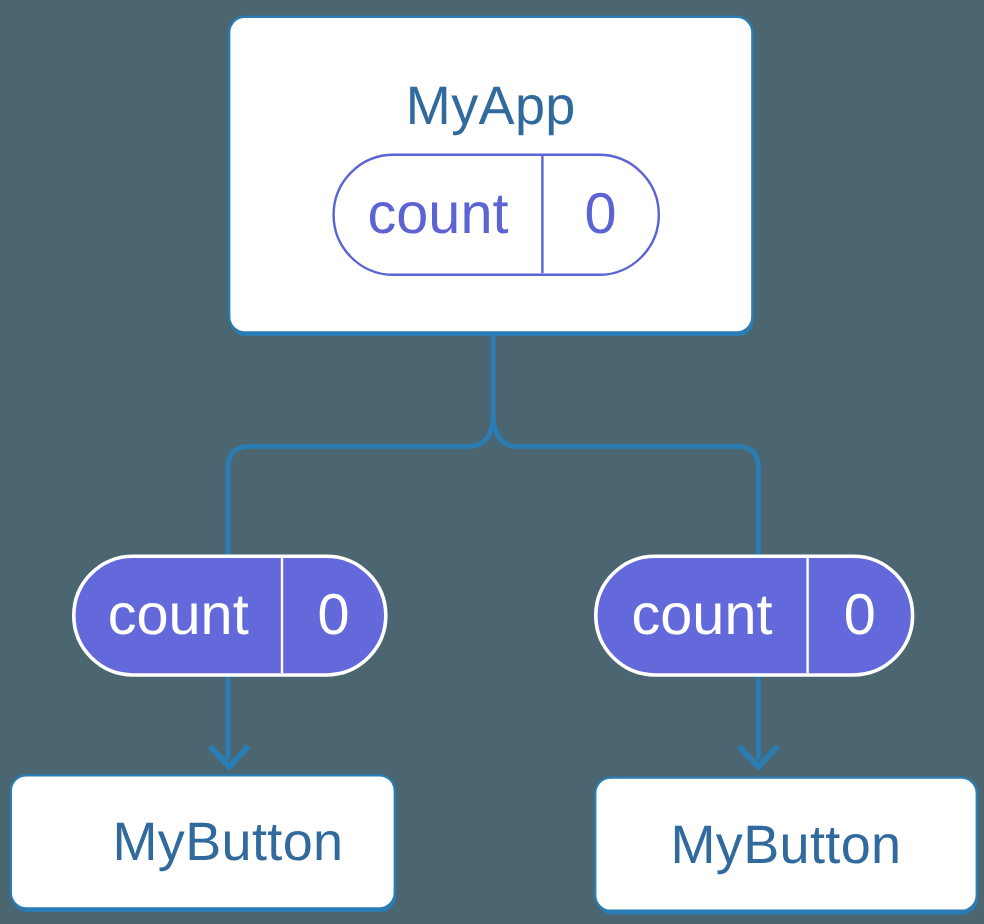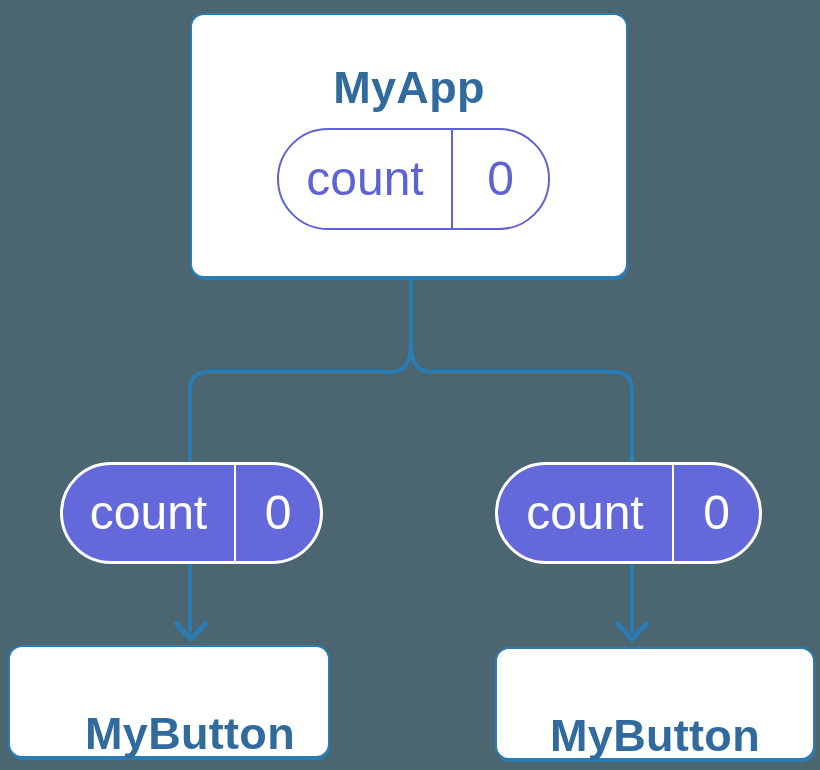--- a/index.html
+++ b/index.html
@@ -45,34 +45,34 @@
     box-shadow: 1px 3px 0 -1px var(--line);
     z-index: 2;
   }
   .card-root { left: 190px; top: 13px; width: 438px; height: 265px; }
   .card-child-left  { left: 8px;   top: 645px; width: 322px; height: 113px; }
   .card-child-right { left: 495px; top: 647px; width: 320px; height: 113px; }
 
   .card-title {
     color: var(--card-text);
     font-size: 45px;
-    font-weight: 700;
+    font-weight: 400;
     letter-spacing: 0.3px;
     line-height: 1;
   }
   .root-title {
     position: absolute;
     left: 0; right: 0;
     top: 50px;
     text-align: center;
   }
   .child-card-inner {
     width: 100%; height: 100%;
     display: flex;
-    align-items: flex-end;
+    align-items: center;
     justify-content: center;
   }
   .card-child-left .card-title { transform: translateX(21px); }
 
   .pill {
     position: absolute;
     display: flex;
     border-radius: 60px;
     overflow: hidden;
     z-index: 2;

